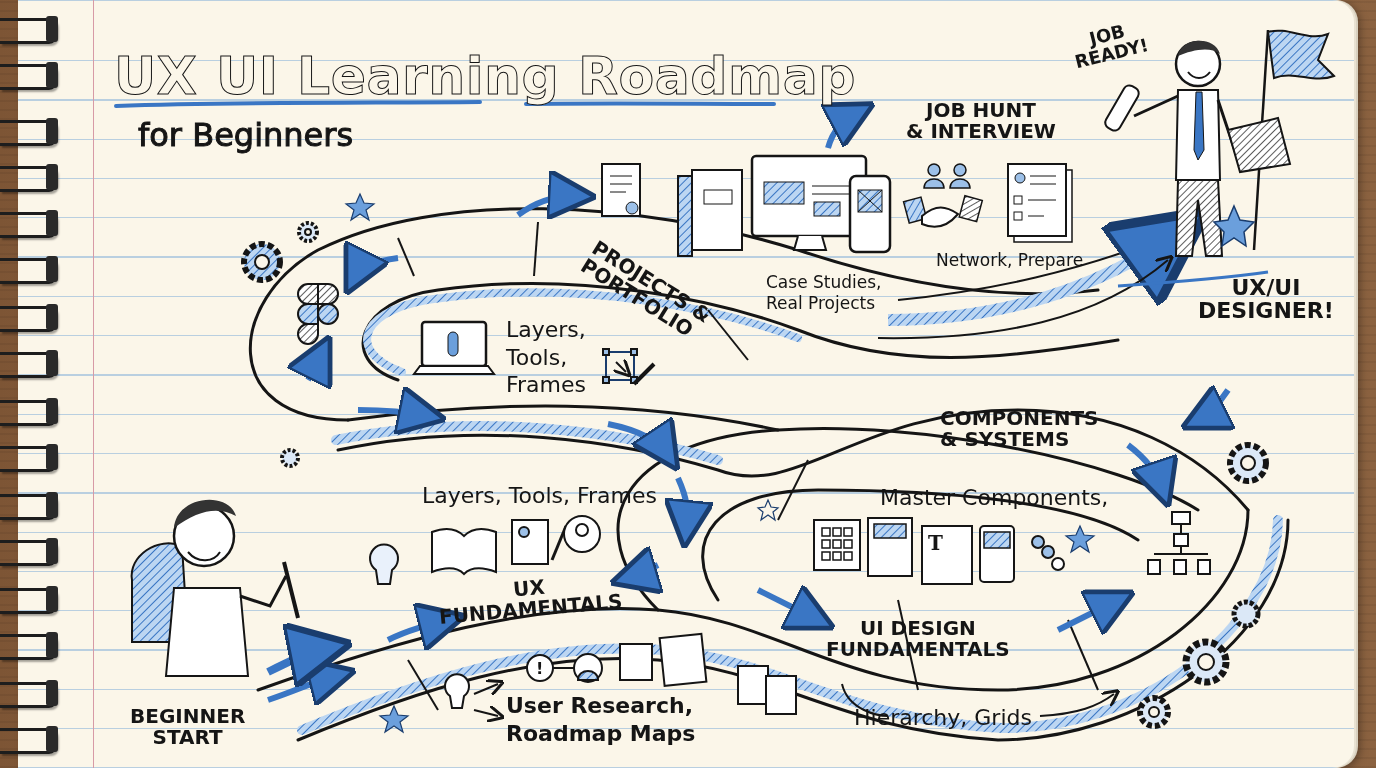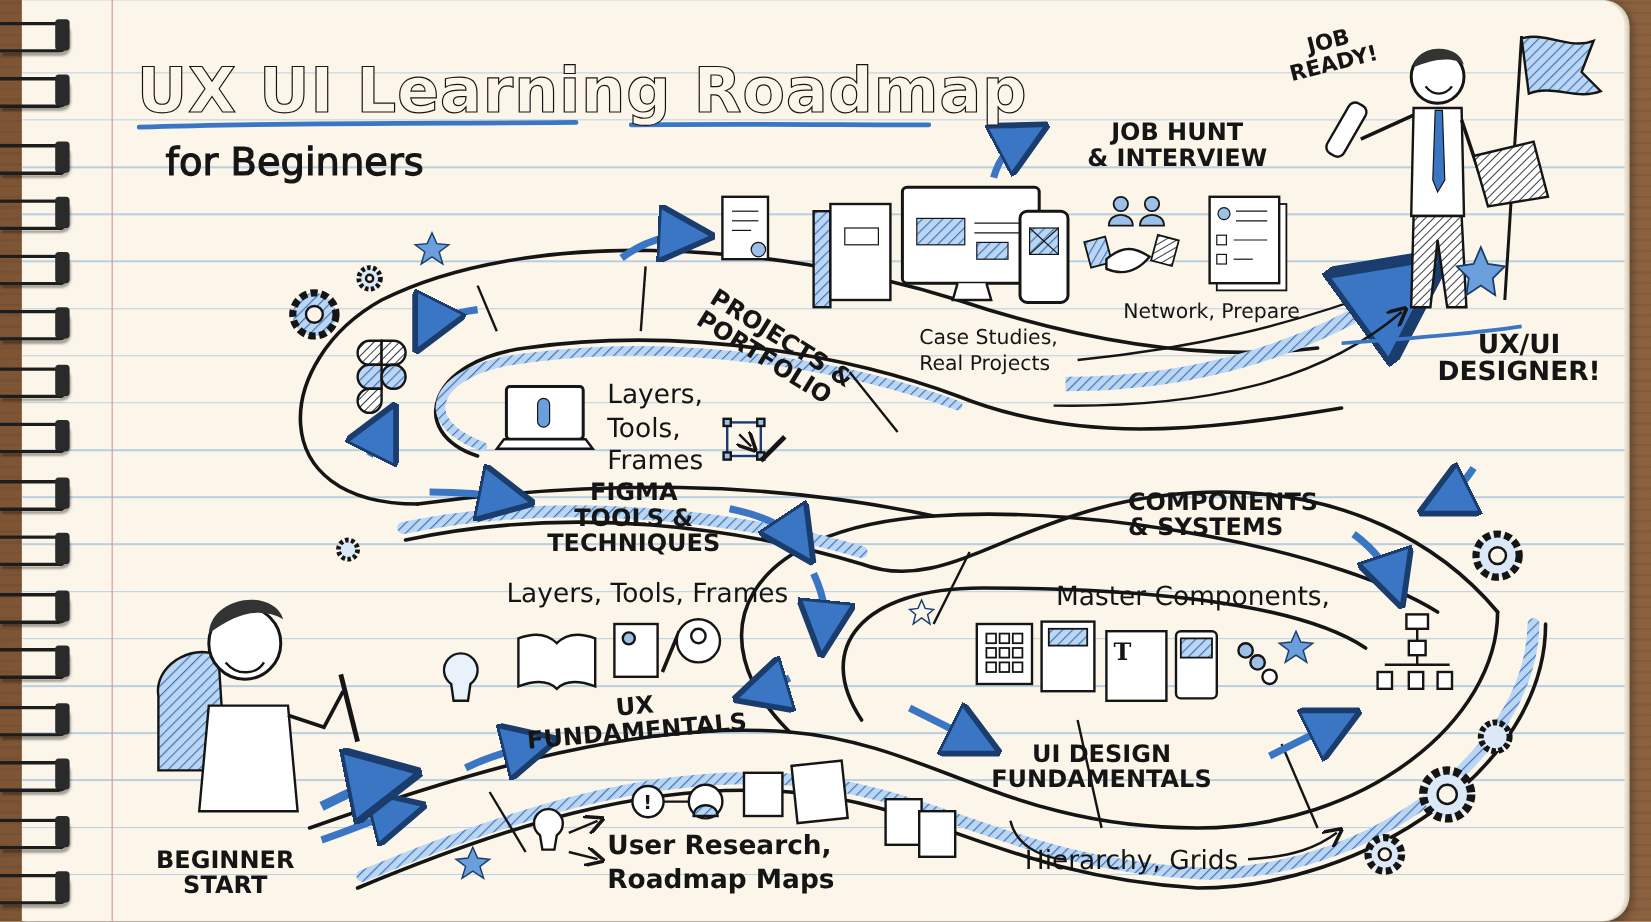--- a/index.html
+++ b/index.html
@@ -326,25 +326,20 @@
 
   <div class="txt stage" style="left:420px; top:578px; transform:rotate(-5deg);">
     <div>UX</div>
     <div>FUNDAMENTALS</div>
   </div>
   <div class="txt note" style="left:488px; top:692px;font-weight:bold;">
     <div>User Research,</div>
     <div>Roadmap Maps</div>
   </div>
 
-  <div class="txt stage" style="left:438px; top:400px;">
-    <div>FIGMA</div>
-    <div>TOOLS &amp;</div>
-    <div>TECHNIQUES</div>
-  </div>
   <div class="txt note" style="left:404px; top:482px;">Layers, Tools, Frames</div>
   <div class="txt note" style="left:488px; top:316px;">
     <div>Layers,</div>
     <div>Tools,</div>
     <div>Frames</div>
   </div>
 
   <div class="txt stage" style="left:560px; top:270px; transform:rotate(32deg); text-align:left;">
     <div>PROJECTS &amp;</div>
     <div>PORTFOLIO</div>

